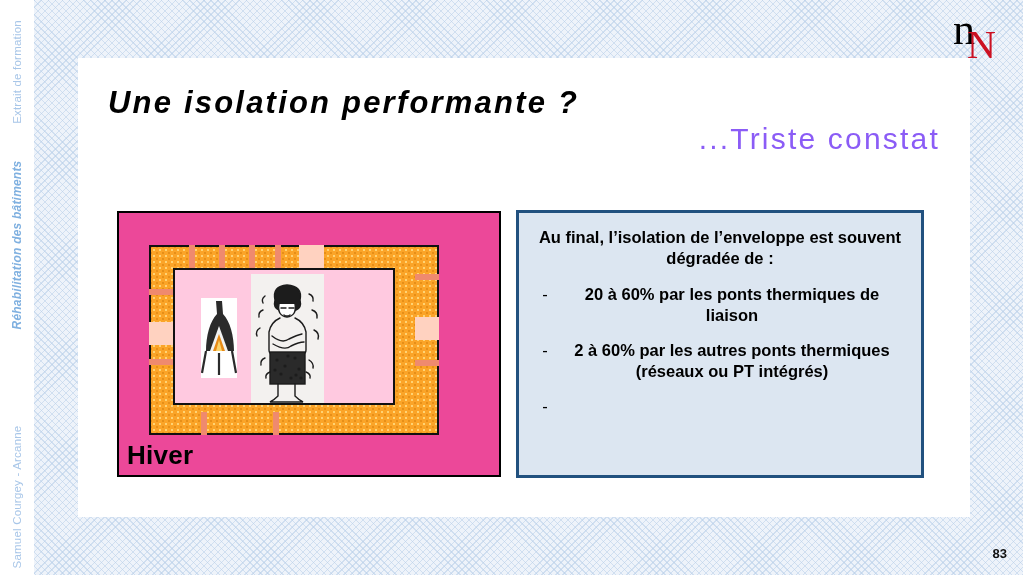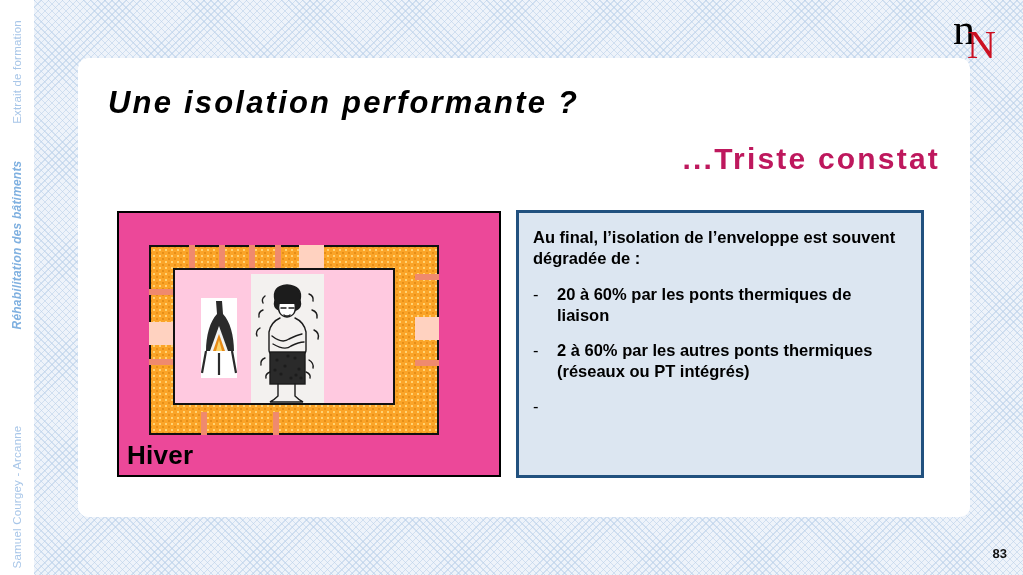--- a/index.html
+++ b/index.html
@@ -48,34 +48,33 @@
     width: 64px; height: 52px; z-index: 4;
   }
 
   
   #slide {
     position: absolute;
     left: 78px; top: 58px;
     width: 892px; height: 459px;
     background: #ffffff;
     z-index: 2;
-    border-radius: 10px;
   }
 
   
   #title {
     position: absolute; left: 30px; top: 27px;
     font-size: 31px; font-weight: bold; font-style: italic;
     letter-spacing: 2.2px; color: #000;
     white-space: nowrap;
   }
   #subtitle {
-    position: absolute; right: 30px; top: 84px;
-    font-size: 30px; font-weight: bold;
-    letter-spacing: 2.2px; color: #be185d;
+    position: absolute; right: 30px; top: 64px;
+    font-size: 30px; font-weight: normal;
+    letter-spacing: 2.2px; color: #8b5cf6;
     white-space: nowrap;
   }
 
   
   #illus {
     position: absolute; left: 39px; top: 153px;
     width: 384px; height: 266px;
     background: #ec4899;
     border: 2px solid #000;
     box-sizing: border-box;
@@ -124,20 +123,21 @@
   }
 
   
   #infobox {
     position: absolute; left: 438px; top: 152px;
     width: 408px; height: 268px;
     background: #dce6f1;
     border: 3px solid #21517f;
     box-sizing: border-box;
     padding: 14px 14px 0 14px;
+    text-align: center;
   }
   #lead {
     font-size: 16.5px; font-weight: bold; color: #000;
     line-height: 1.3; margin-bottom: 14px;
   }
   .bullet {
     display: flex; align-items: flex-start;
     font-size: 16.5px; line-height: 1.3; color: #000;
     margin-bottom: 13px;
   }

